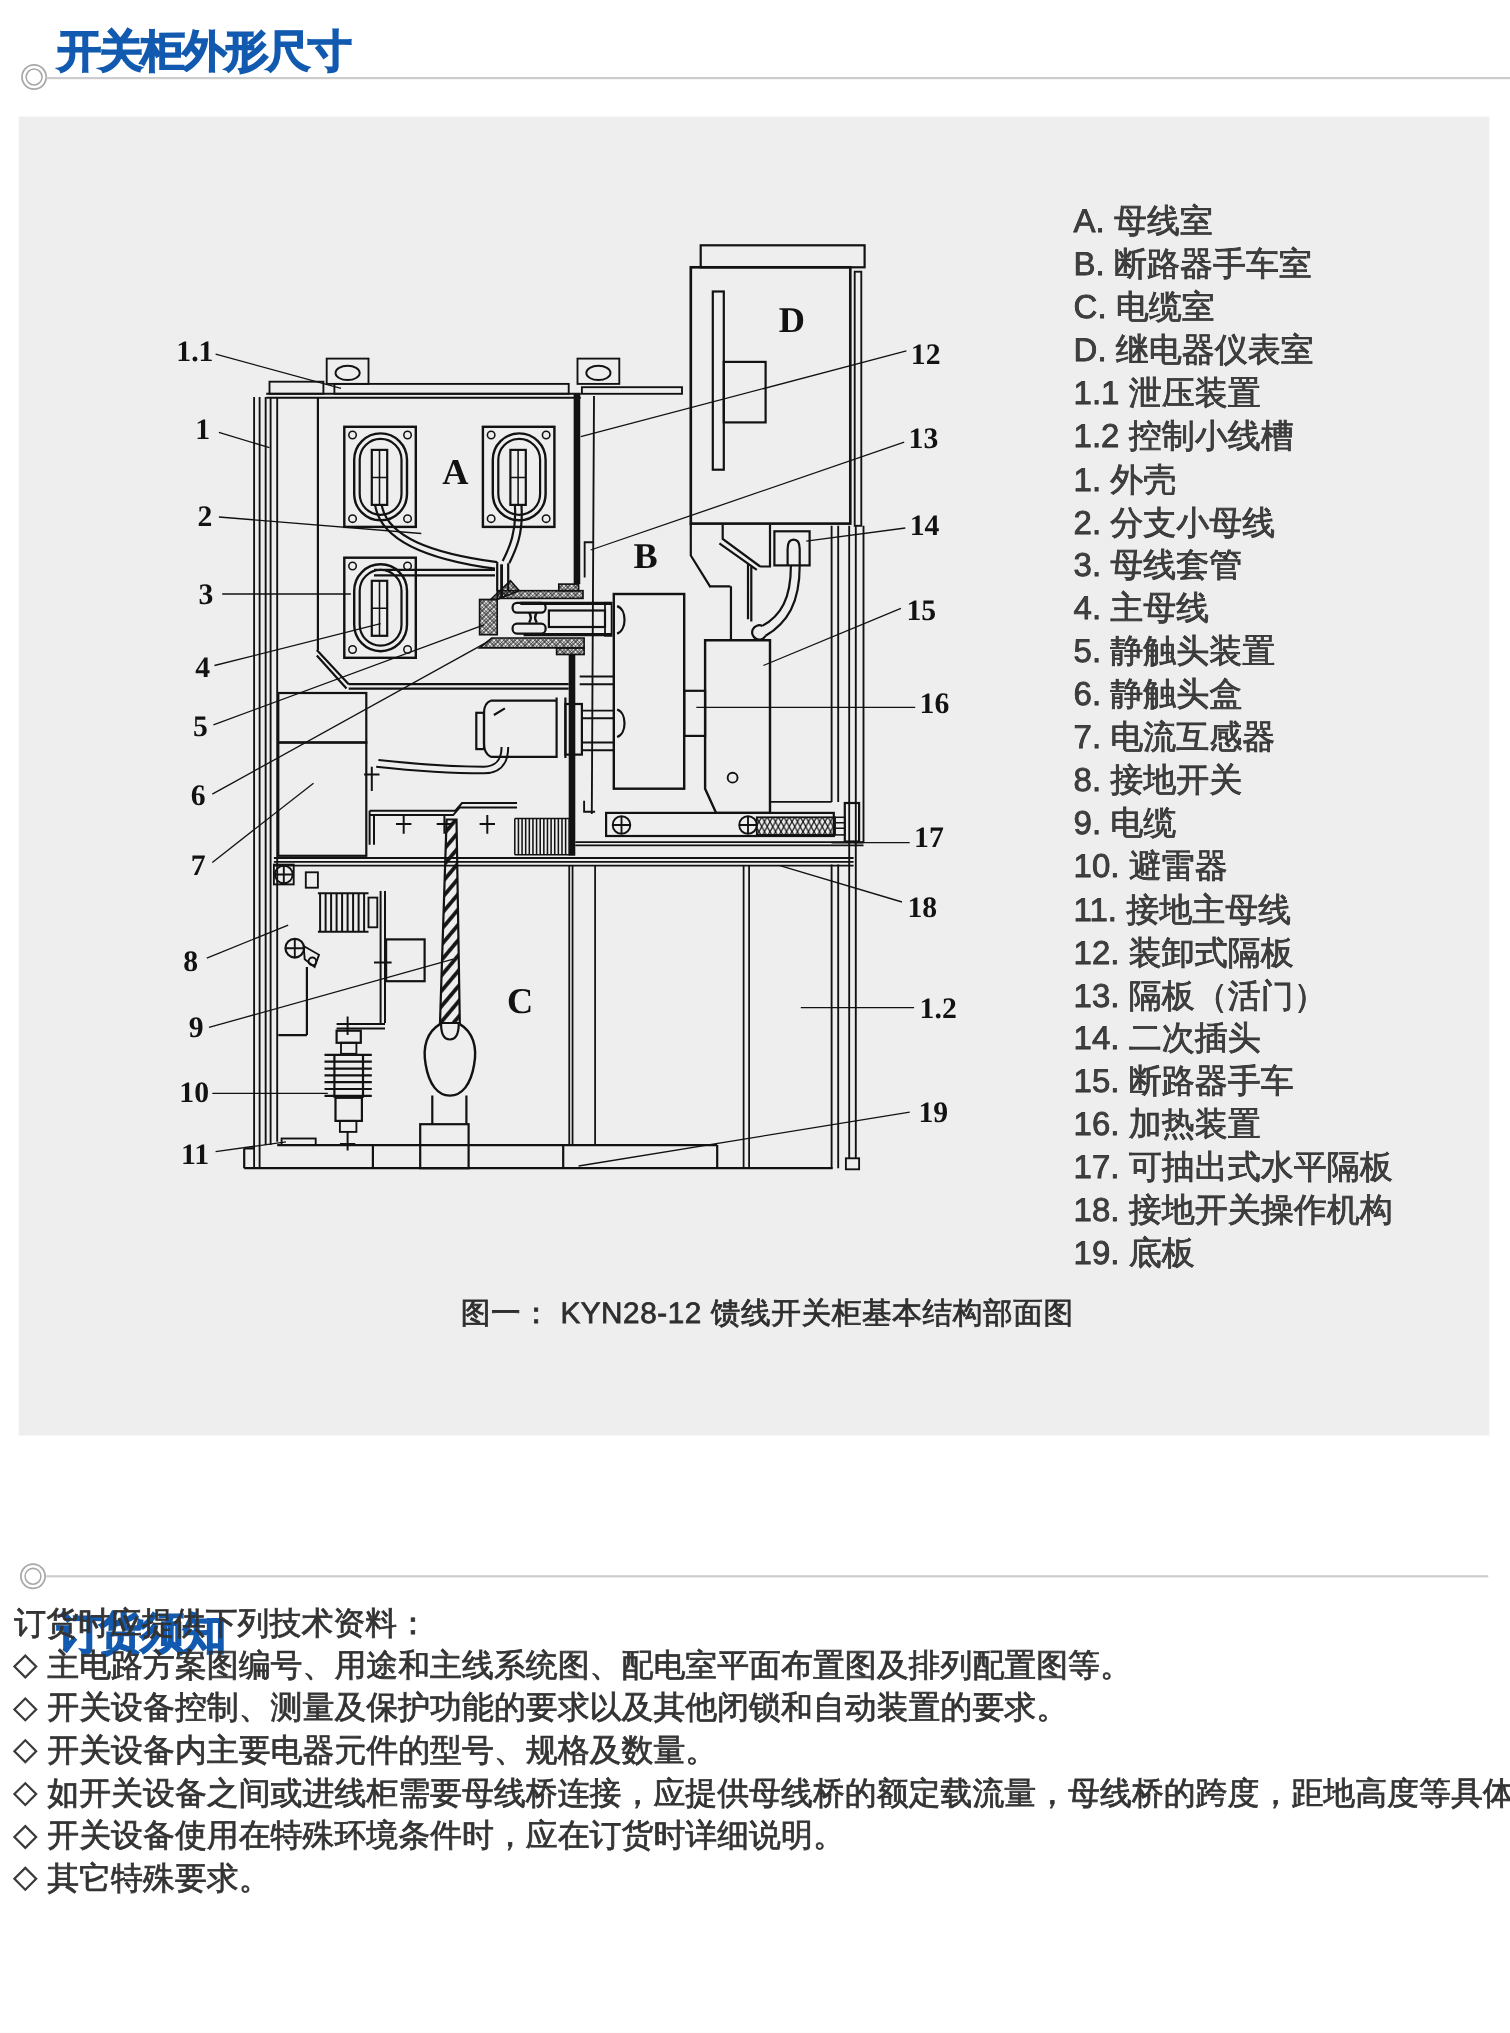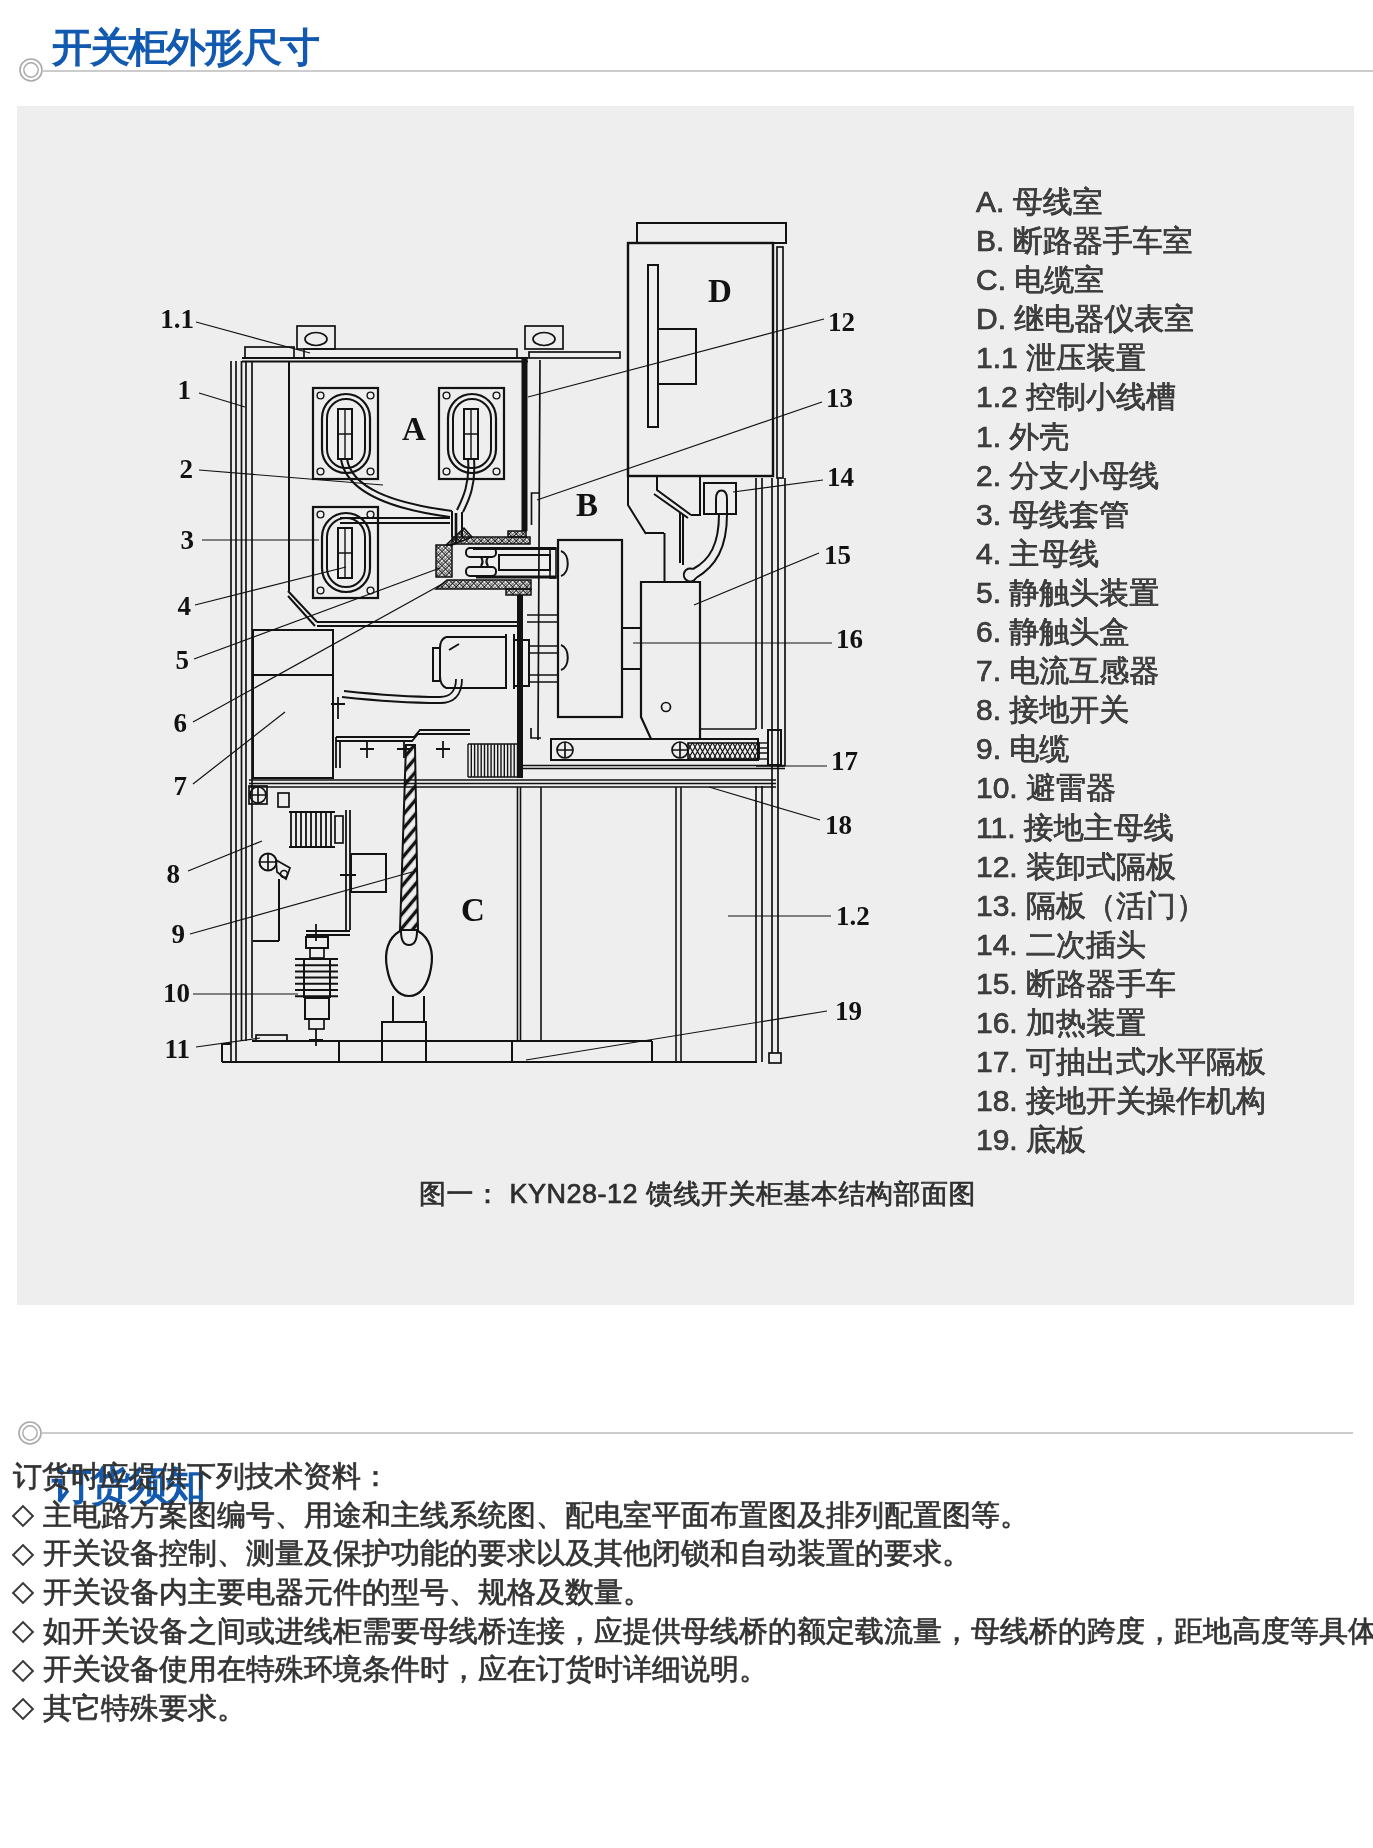--- a/index.html
+++ b/index.html
@@ -1,19 +1,19 @@
 <!DOCTYPE html>
 <html><head>
 <meta charset="utf-8">
 <style>
 html,body{margin:0;padding:0}
 body{width:1373px;height:1848px;background:#ffffff;font-family:"Liberation Sans",sans-serif}
 .page{position:relative;width:1373px;height:1848px;overflow:hidden}
 .abs{position:absolute}
-.h1{position:absolute;font-size:40px;line-height:40px;font-weight:normal;color:#125ab0;letter-spacing:-2px;white-space:nowrap;-webkit-text-stroke:1.3px #125ab0}
+.h1{position:absolute;font-size:40px;line-height:40px;font-weight:bold;color:#125ab0;letter-spacing:-2px;white-space:nowrap;-webkit-text-stroke:1.3px #125ab0}
 .rule{position:absolute;height:2px;background:#cccccc}
 .panel{position:absolute;left:17px;top:106px;width:1337px;height:1199px;background:#eeeeee}
 .legend{position:absolute;left:976px;top:182px;font-size:30px;line-height:39.1px;letter-spacing:0;color:#404040;-webkit-text-stroke:0.7px #2e2e2e;white-space:nowrap}
 .caption{position:absolute;left:17px;top:1176px;width:1361px;text-align:center;font-size:27px;letter-spacing:0.5px;color:#2e2e2e;-webkit-text-stroke:0.7px #2e2e2e}
 .notes{position:absolute;left:13px;top:1457px;font-size:29px;line-height:38.65px;letter-spacing:0;color:#333333;-webkit-text-stroke:0.7px #333;white-space:nowrap}
 .dia{display:inline-block;width:12px;height:12px;border:2px solid #3a3a3a;transform:rotate(45deg);margin:0 12px 2px 2px;vertical-align:middle;letter-spacing:0}
 </style>
 </head>
 <body>
 <div class="page">

